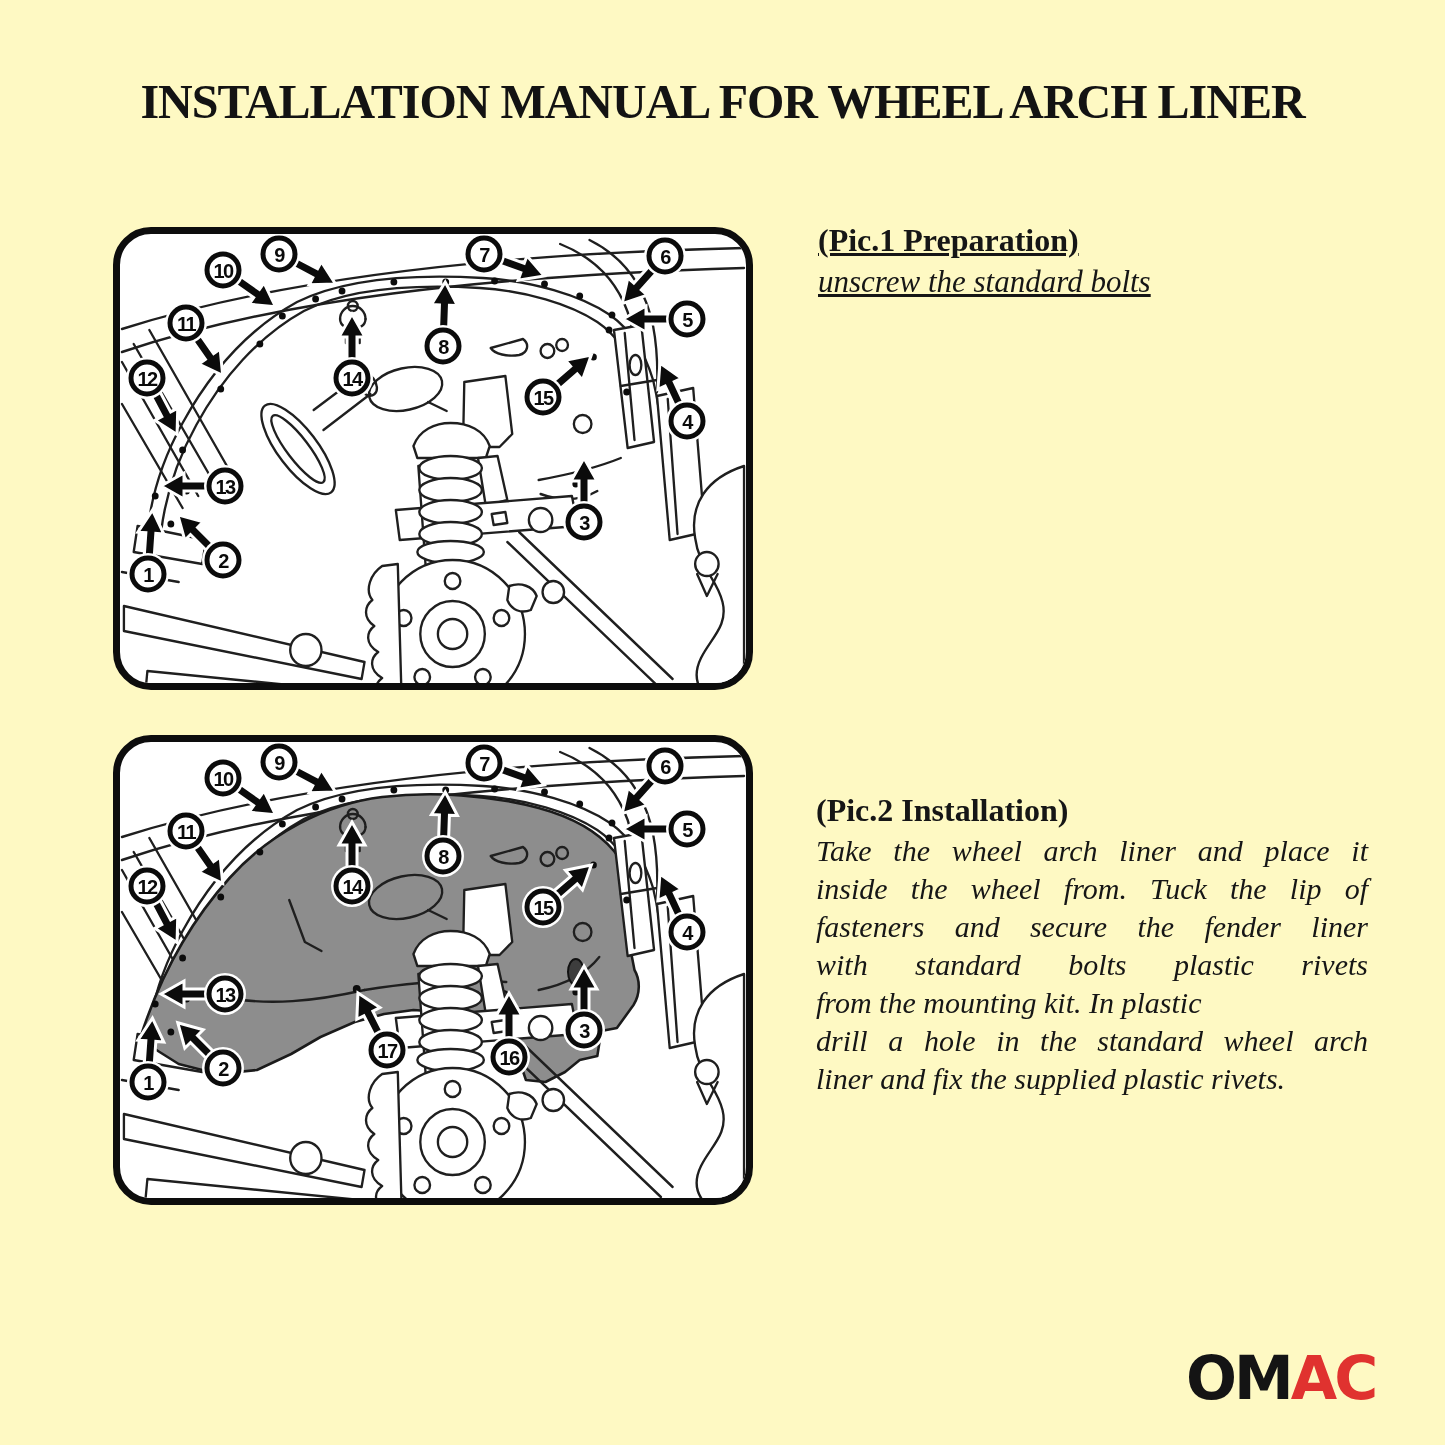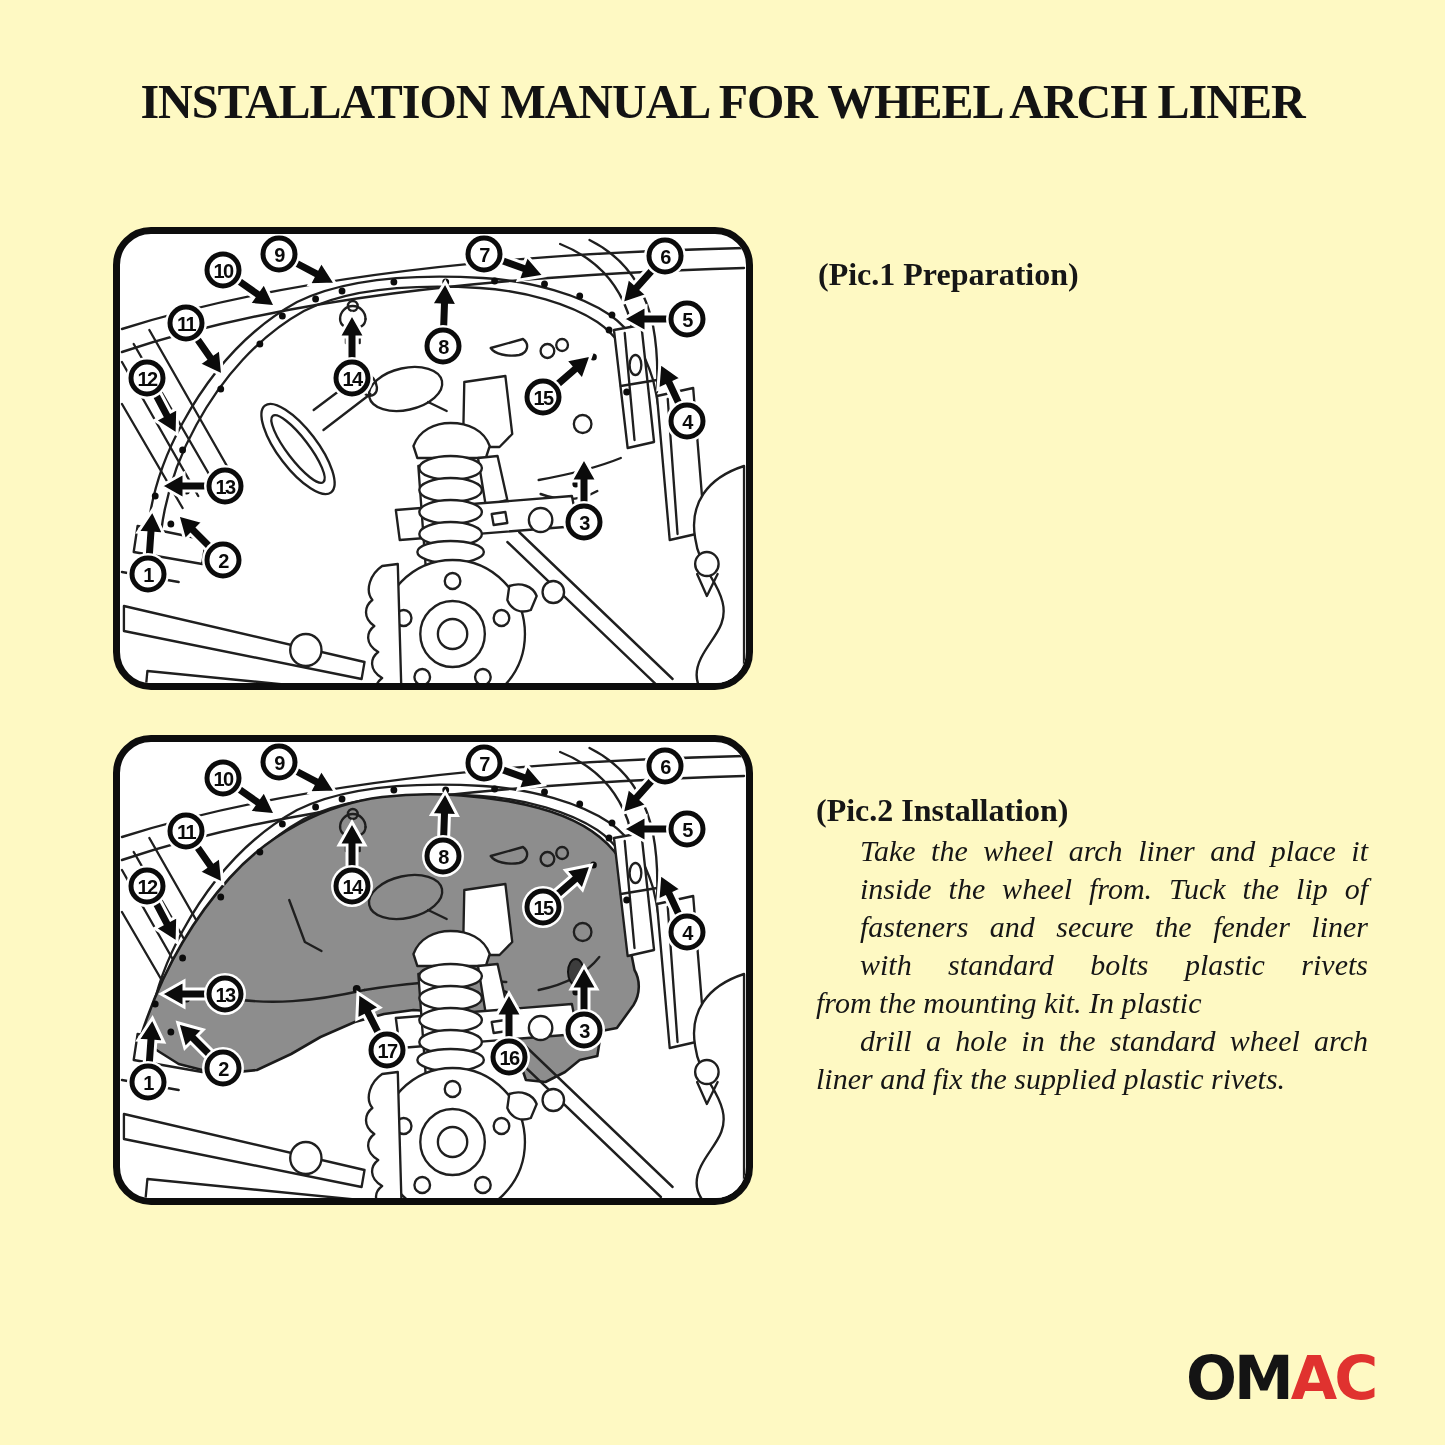--- a/index.html
+++ b/index.html
@@ -24,26 +24,26 @@
                 margin-left:-27px;margin-top:-17px;transform-origin:27px 17px;
                 fill:#0b0b0b;stroke:#ffffff;stroke-width:3;overflow:visible;}
   .callout .num{position:absolute;left:0;top:0;transform:translate(-50%,-50%);
                 width:27px;height:27px;border-radius:50%;background:#ffffff;
                 border:5px solid #0b0b0b;box-shadow:0 0 0 2.5px #ffffff;
                 display:flex;align-items:center;justify-content:center;
                 font:700 20px/1 "Liberation Sans",sans-serif;color:#0b0b0b;letter-spacing:-1.5px;}
 
   
   .caption{position:absolute;color:#161616;}
-  #t1{left:818px;top:252px;width:430px;}
+  #t1{left:818px;top:218px;width:430px;text-decoration:underline;}
   #t2{left:816px;top:788px;width:552px;}
   .cap-head{font:700 32px/44px "Liberation Serif",serif;}
   .cap-lines div{font:italic 31px/40px "Liberation Serif",serif;white-space:nowrap;}
   #t2 .cap-lines div{font:italic 30px/38px "Liberation Serif",serif;white-space:normal;}
-  #t2 .cap-lines div.just{text-align:justify;text-align-last:justify;margin-left:44px;}
+  #t2 .cap-lines div.just{text-align:justify;text-align-last:justify;}
 
   
   #logo{position:absolute;left:1186px;top:1348px;font:700 60px/1 "DejaVu Sans",sans-serif;
         letter-spacing:-3px;transform:scaleY(1.02);}
   #logo .lb{color:#141414;}
   #logo .lr{color:#e0322f;}
 
   .ln{stroke:#1f1f1f;stroke-width:2.4;fill:none;stroke-linecap:round;stroke-linejoin:round;}
 </style>
 </head>
@@ -271,20 +271,21 @@
             <polygon points="3,12 28,12 28,4 51,17 28,30 28,22 3,22"></polygon>
           </svg>
           <div class="num">15</div>
         </div>
       </div>
   </section>
 
   <aside class="caption" id="t1">
     <div class="cap-head">(Pic.1 Preparation)</div>
     <div class="cap-lines" id="p1lines">
+        <div>unscrew the standard bolts</div>
       </div>
   </aside>
 
   <section class="frame" id="d2">
     <svg viewBox="0 0 640 456" preserveAspectRatio="none">
       <use href="#artBack"></use>
         <use href="#artLiner"></use>
         <use href="#artBlobs"></use>
         <use href="#artFront"></use>
         <use href="#artDots"></use>

